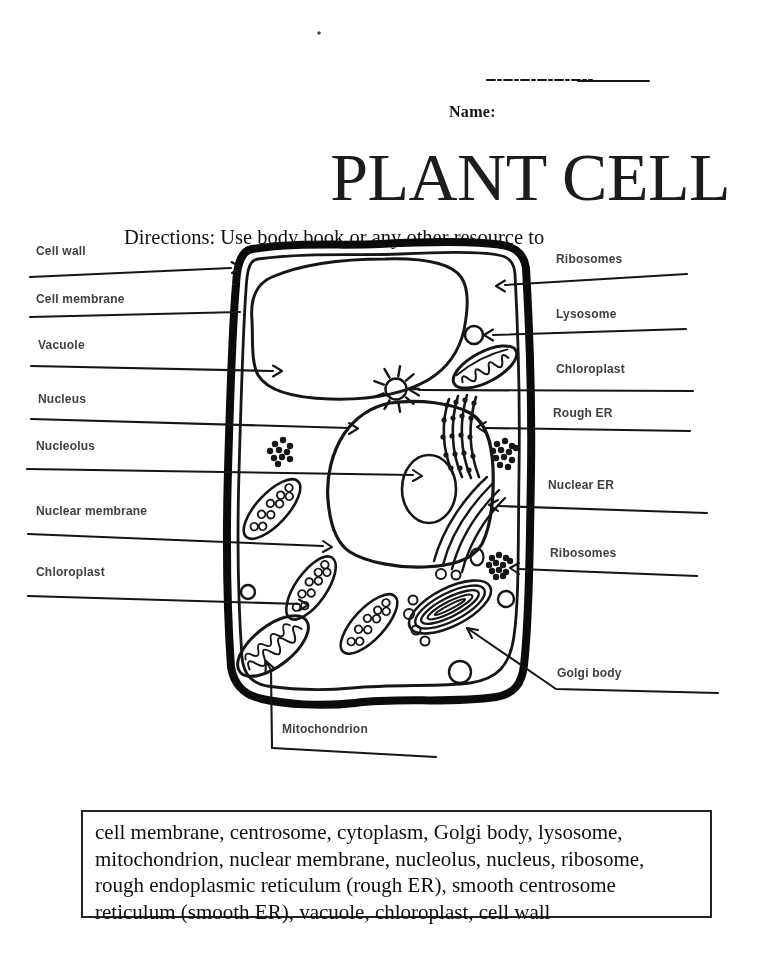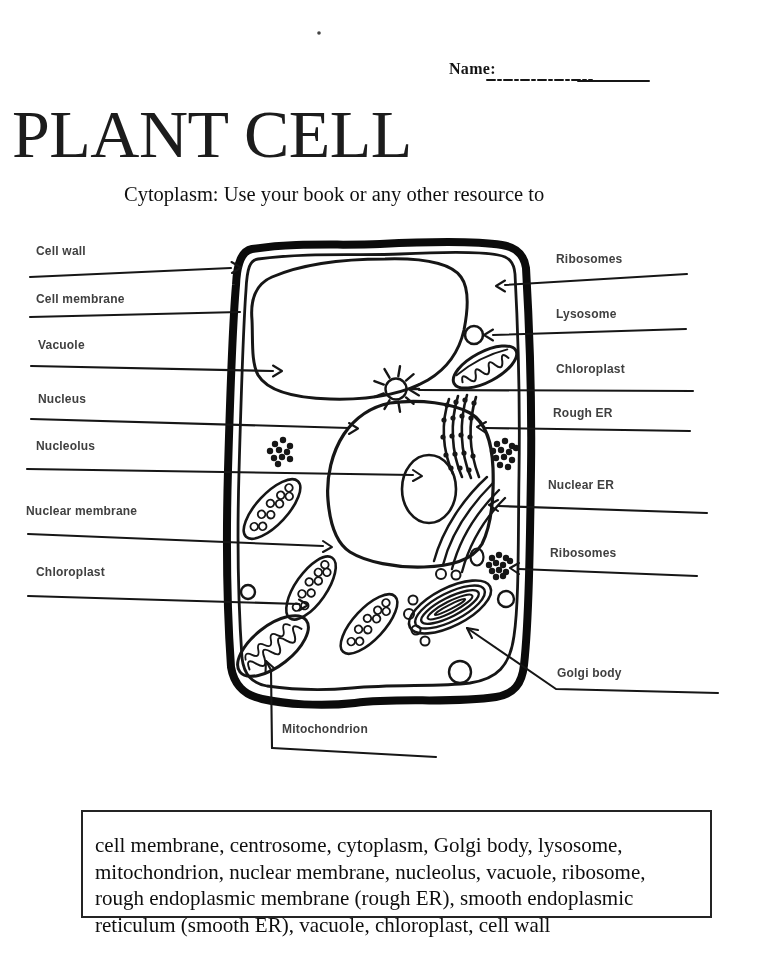--- a/index.html
+++ b/index.html
@@ -1,68 +1,68 @@
 <!DOCTYPE html>
 <html><head>
 <meta charset="utf-8">
 <style>
   html,body{margin:0;padding:0;background:#e8e8e8;}
   .page{
     position:relative;width:778px;height:970px;background:#ffffff;
     margin:0 auto;overflow:hidden;
     font-family:"Liberation Serif", serif;color:#141414;
   }
-  .abs{position:absolute;white-space:nowrap;}
+  .abs{position:absolute;white-space:nowrap;margin-top:43px;}
   .name-label{
     left:449px;top:60px;font-size:16px;font-weight:700;
     font-family:"Liberation Serif", serif;letter-spacing:.3px;
   }
   .title{
-    left:12px;top:100px;width:730px;text-align:left;
+    left:0;top:100px;width:730px;text-align:right;
     font-family:"Liberation Serif", serif;font-size:68px;line-height:1;
     letter-spacing:-0.5px;color:#1c1c1c;
   }
   .directions{
     left:124px;top:179px;font-size:20.5px;line-height:30px;color:#101010;
     font-family:"Liberation Serif", serif;white-space:nowrap;
   }
   .lbl{
     position:absolute;font-family:"Liberation Sans", sans-serif;
     font-weight:700;font-size:12px;color:#404040;letter-spacing:.2px;
     white-space:nowrap;
     text-align:right;
   }
   .diagram-svg{position:absolute;left:0;top:0;}
   .word-bank{
     position:absolute;left:81px;top:810px;width:631px;height:108px;
     border:2px solid #242424;box-sizing:border-box;
-    padding:20px 0 0 12px;
+    padding:7px 0 0 12px;
   }
   .word-bank .wb-line{
     font-family:"Liberation Serif", serif;font-size:21px;line-height:26.5px;
     color:#0e0e0e;white-space:nowrap;
   }
 </style>
 </head>
 <body>
 
 <div class="page">
 
   <div class="abs name-label">Name:</div>
   <div class="abs title">PLANT CELL</div>
   <div class="abs directions">
-    <div>Cytoplasm: Use your book or any other resource to</div>
+    <div>Directions: Use body book or any other resource to</div>
   </div>
 
   <div class="lbl" style="left:36px;top:244px">Cell wall</div>
   <div class="lbl" style="left:36px;top:292px">Cell membrane</div>
   <div class="lbl" style="left:38px;top:338px">Vacuole</div>
   <div class="lbl" style="left:38px;top:392px">Nucleus</div>
   <div class="lbl" style="left:36px;top:439px">Nucleolus</div>
-  <div class="lbl" style="left:26px;top:504px">Nuclear membrane</div>
+  <div class="lbl" style="left:36px;top:504px">Nuclear membrane</div>
   <div class="lbl" style="left:36px;top:565px">Chloroplast</div>
 
   <div class="lbl" style="left:556px;top:252px">Ribosomes</div>
   <div class="lbl" style="left:556px;top:307px">Lysosome</div>
   <div class="lbl" style="left:556px;top:362px">Chloroplast</div>
   <div class="lbl" style="left:553px;top:406px">Rough ER</div>
   <div class="lbl" style="left:548px;top:478px">Nuclear ER</div>
   <div class="lbl" style="left:550px;top:546px">Ribosomes</div>
   <div class="lbl" style="left:557px;top:666px">Golgi body</div>
 
@@ -357,18 +357,18 @@
       <g stroke-width="2.1">
         <path d="M272 748 L436 757"></path>
         <path d="M272 748 L271 670 L266 661"></path>
         <path d="M274.5 668.5 L266 661 L265.5 672.5"></path>
       </g>
     </g>
   </svg>
 
   <div class="word-bank">
     <div class="wb-line">cell membrane, centrosome, cytoplasm, Golgi body, lysosome,</div>
-    <div class="wb-line">mitochondrion, nuclear membrane, nucleolus, vacuole, ribosome,</div>
-    <div class="wb-line">rough endoplasmic membrane (rough ER), smooth endoplasmic</div>
+    <div class="wb-line">mitochondrion, nuclear membrane, nucleolus, nucleus, ribosome,</div>
+    <div class="wb-line">rough endoplasmic reticulum (rough ER), smooth centrosome</div>
     <div class="wb-line">reticulum (smooth ER), vacuole, chloroplast, cell wall</div>
   </div>
 
 </div>
 
 </body></html>

